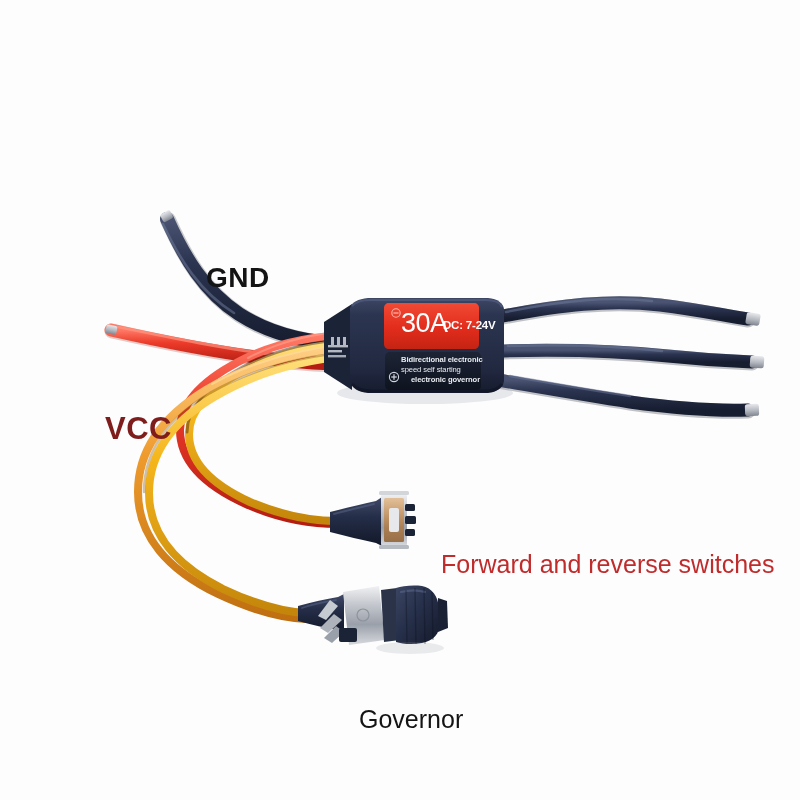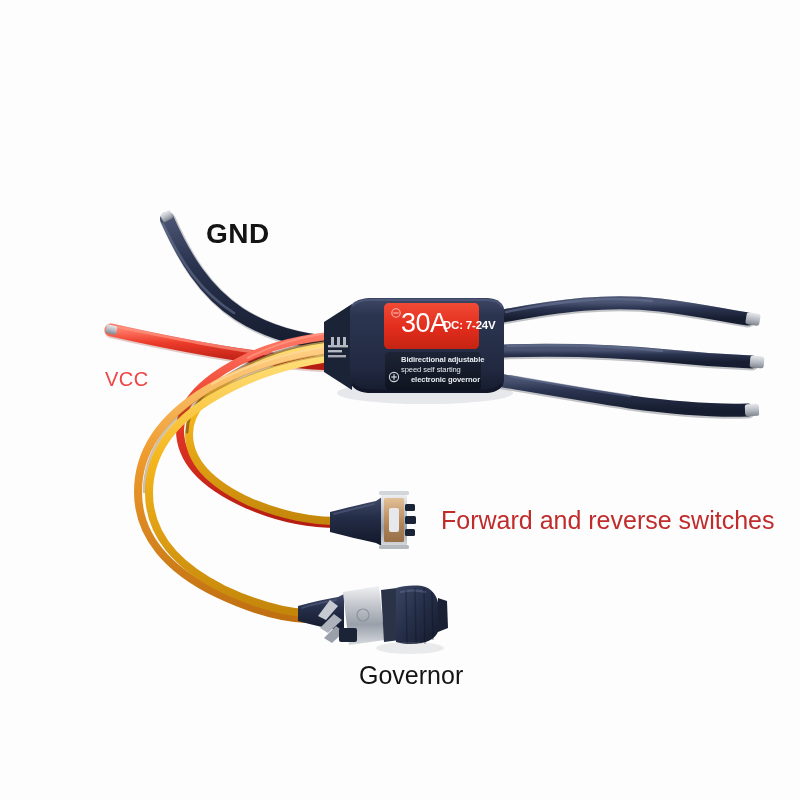--- a/index.html
+++ b/index.html
@@ -20,40 +20,41 @@
     position: absolute;
     left: 0; top: 0;
     width: 800px;
     height: 800px;
   }
   .anno {
     position: absolute;
     white-space: nowrap;
     line-height: 1;
     color: #141414;
+    margin-top: 44px;
   }
   .anno-gnd {
     left: 206px;
     top: 220px;
     font-size: 28px;
     font-weight: bold;
     letter-spacing: 0.5px;
   }
   .anno-battery {
     left: 8px;
     top: 293px;
     font-size: 25px;
     font-weight: normal;
   }
   .anno-vcc {
     left: 105px;
     top: 369px;
-    font-size: 20px;
-    font-weight: normal;
-    color: #ef4444;
+    font-size: 31px;
+    font-weight: bold;
+    color: #7f1d1d;
     letter-spacing: 0.5px;
   }
   .anno-motor {
     left: 551px;
     top: 262px;
     font-size: 25px;
     font-weight: normal;
   }
   .anno-switches {
     left: 441px;
@@ -289,21 +290,21 @@
         <path d="M 424 588 L 425 644" stroke="#0b1020" stroke-width="1.4"></path>
         <path d="M 432 592 L 433 640" stroke="#0b1020" stroke-width="1.4"></path>
       </g>
       <ellipse cx="410" cy="648" rx="34" ry="6" fill="#9aa0ab" opacity="0.2"></ellipse>
     </g>
   </svg>
 
   <div class="esc-label-text" style="left:401px; top:308px; font-size:27px; font-weight:normal; color:#ffffff; letter-spacing:-0.5px;">30A</div>
   <div class="esc-label-text" style="left:443px; top:319px; font-size:11.5px; font-weight:bold; color:#ffffff; letter-spacing:-0.2px;">DC: 7-24V</div>
 
-  <div class="esc-label-text" style="left:401px; top:355px; font-size:7.6px; font-weight:bold; color:#e9ecf1; letter-spacing:-0.1px;">Bidirectional adjustable</div>
+  <div class="esc-label-text" style="left:401px; top:355px; font-size:7.6px; font-weight:bold; color:#e9ecf1; letter-spacing:-0.1px;">Bidirectional electronic</div>
   <div class="esc-label-text" style="left:401px; top:365px; font-size:7.6px; font-weight:normal; color:#e9ecf1; letter-spacing:-0.1px;">speed self starting</div>
   <div class="esc-label-text" style="left:401px; top:375px; font-size:7.6px; font-weight:bold; color:#e9ecf1; letter-spacing:-0.1px;padding-left:10px;">electronic governor</div>
 
   <div class="anno anno-gnd">GND</div>
   <div class="anno anno-vcc">VCC</div>
   <div class="anno anno-switches">Forward and reverse switches</div>
   <div class="anno anno-governor">Governor</div>
 
 </div>
 

